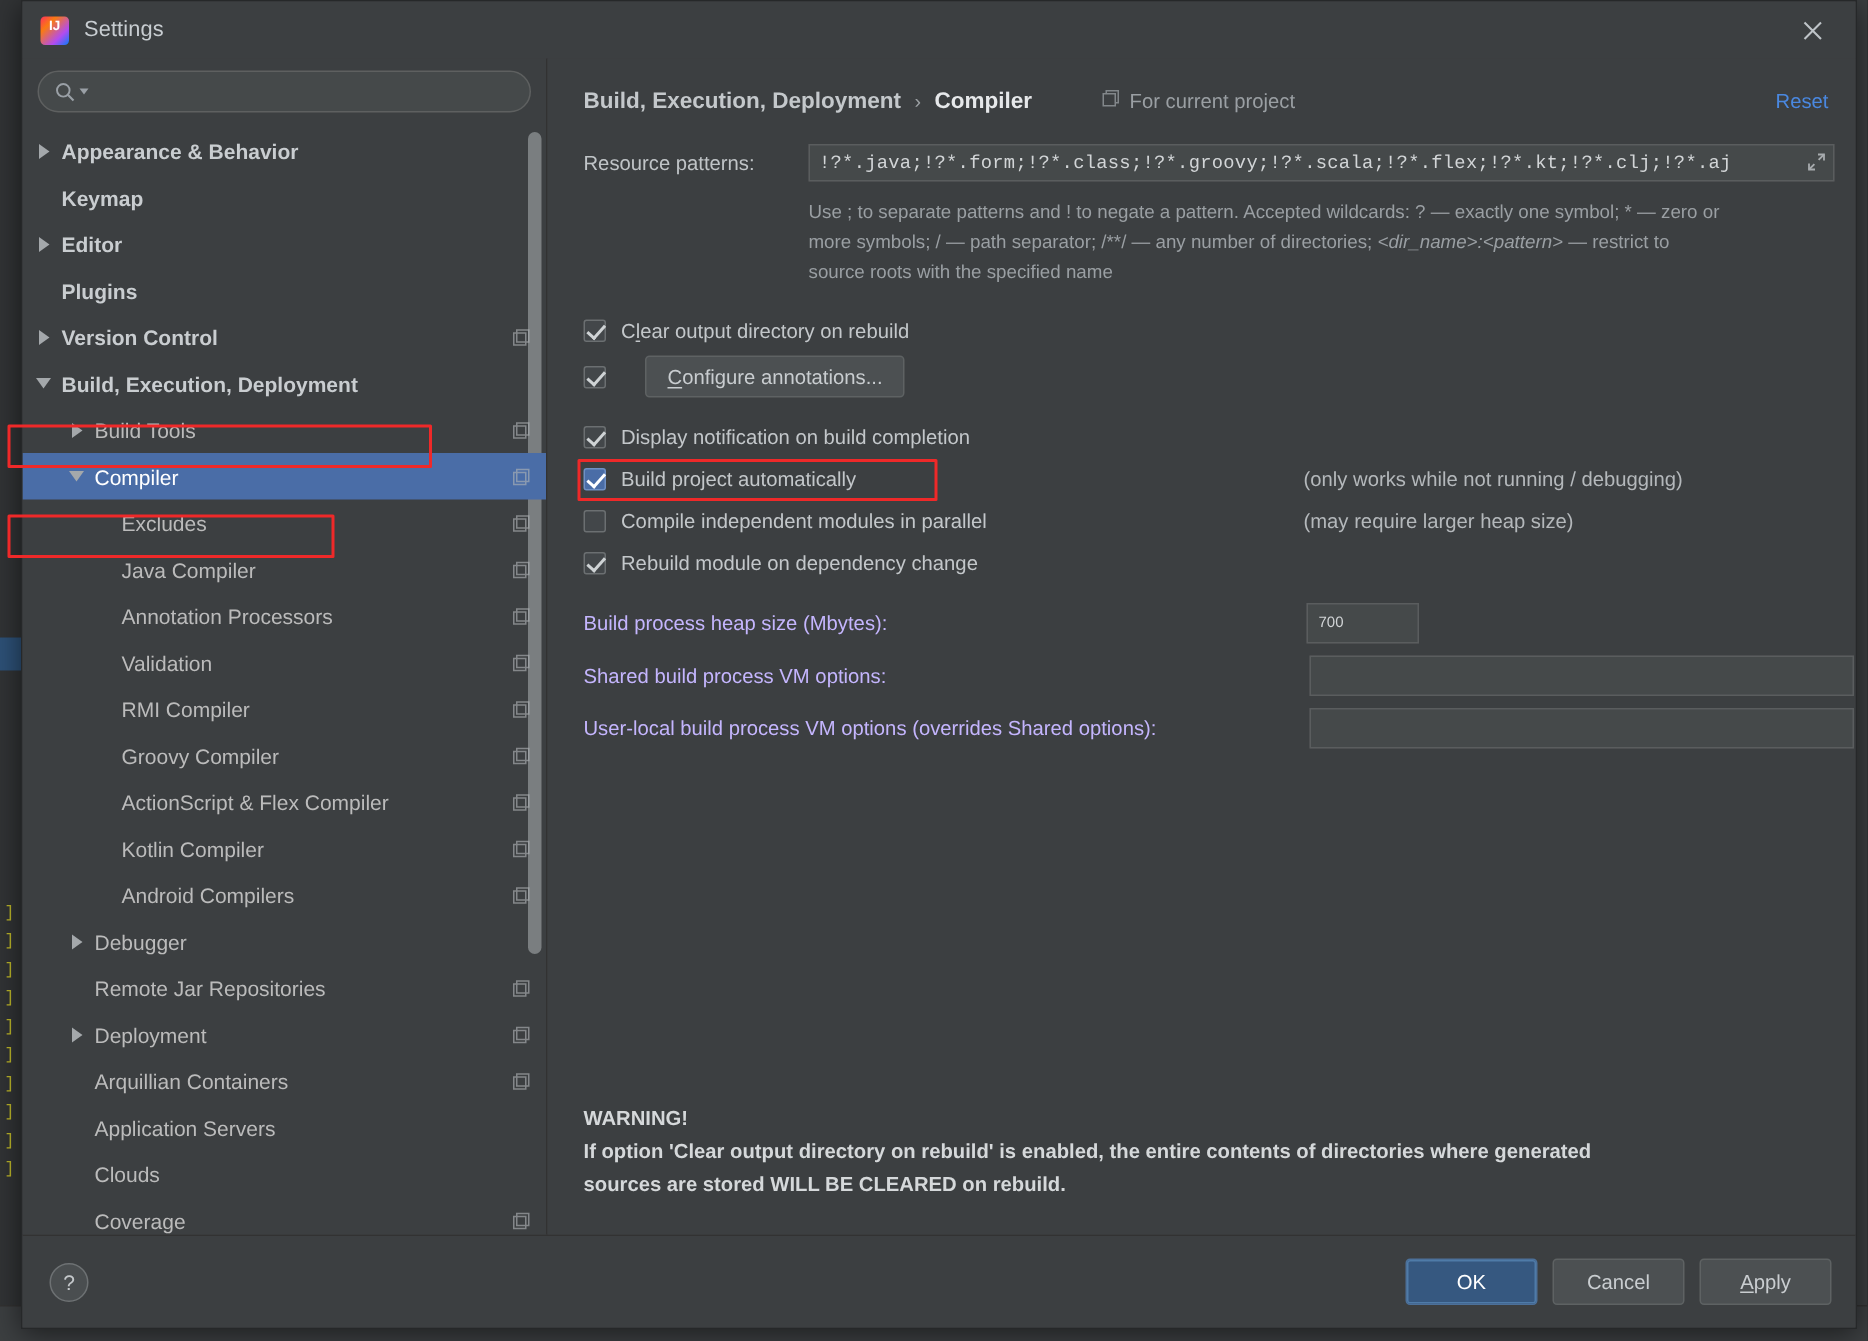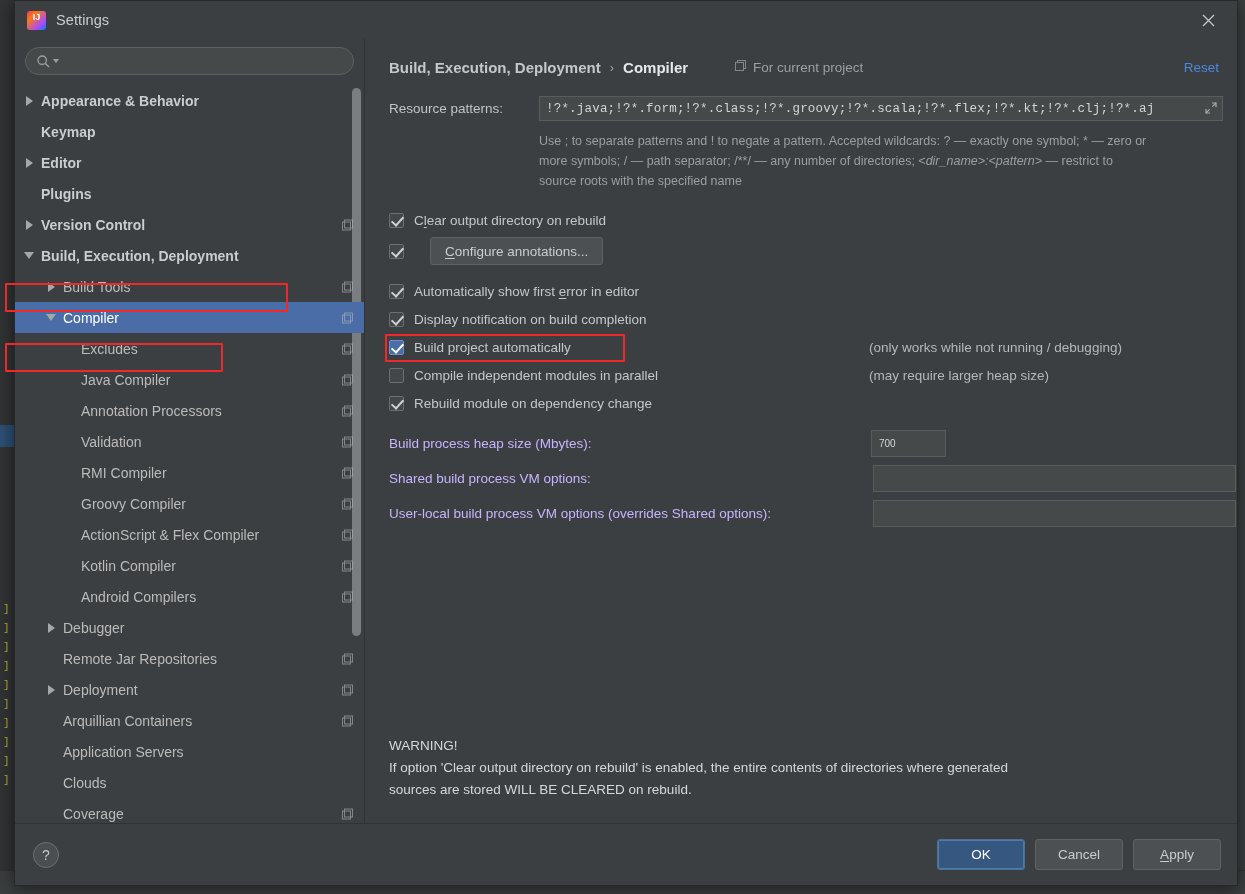--- a/index.html
+++ b/index.html
@@ -250,21 +250,21 @@
     font-family: "Liberation Sans", sans-serif;
   }
   #heap-input   { left: 482px; width: 75px; }
   #shared-input { left: 484px; width: 363px; }
   #userlocal-input { left: 484px; width: 363px; }
 
   
   .warning {
     position: absolute; left: 24px; bottom: 22px; right: 24px;
     font-size: 13.5px; line-height: 22px;
-    color: #d5d8da; font-weight: normal;
+    color: #d5d8da; font-weight: bold;
   }
 
   
   .footer {
     height: 62px; flex: 0 0 62px;
     background: #3c3f41;
     border-top: 1px solid #323232;
     display: flex; align-items: center;
     padding: 0 16px 0 18px;
   }
@@ -587,24 +587,20 @@
           <div class="cb-row">
             <span class="cb checked"></span>
             <span class="cb-label">C<u>l</u>ear output directory on rebuild</span>
           </div>
           <div class="cb-row gap" style="height: 30px;">
             <span class="cb checked"></span>
             <button class="btn-configure"><u>C</u>onfigure annotations...</button>
           </div>
           <div class="cb-row">
             <span class="cb checked"></span>
-            <span class="cb-label">Automatically show first <u>e</u>rror in editor</span>
-          </div>
-          <div class="cb-row">
-            <span class="cb checked"></span>
             <span class="cb-label">Display notification on build completion</span>
           </div>
           <div class="cb-row" style="position: relative;">
             <span class="cb checked highlight"></span>
             <span class="cb-label">Build project automatically</span>
             <span class="side-note">(only works while not running / debugging)</span>
             <div class="red-box" id="redbox-buildauto" style="left: -4px; top: -1px; width: 240px; height: 28px;"></div>
           </div>
           <div class="cb-row">
             <span class="cb"></span>

